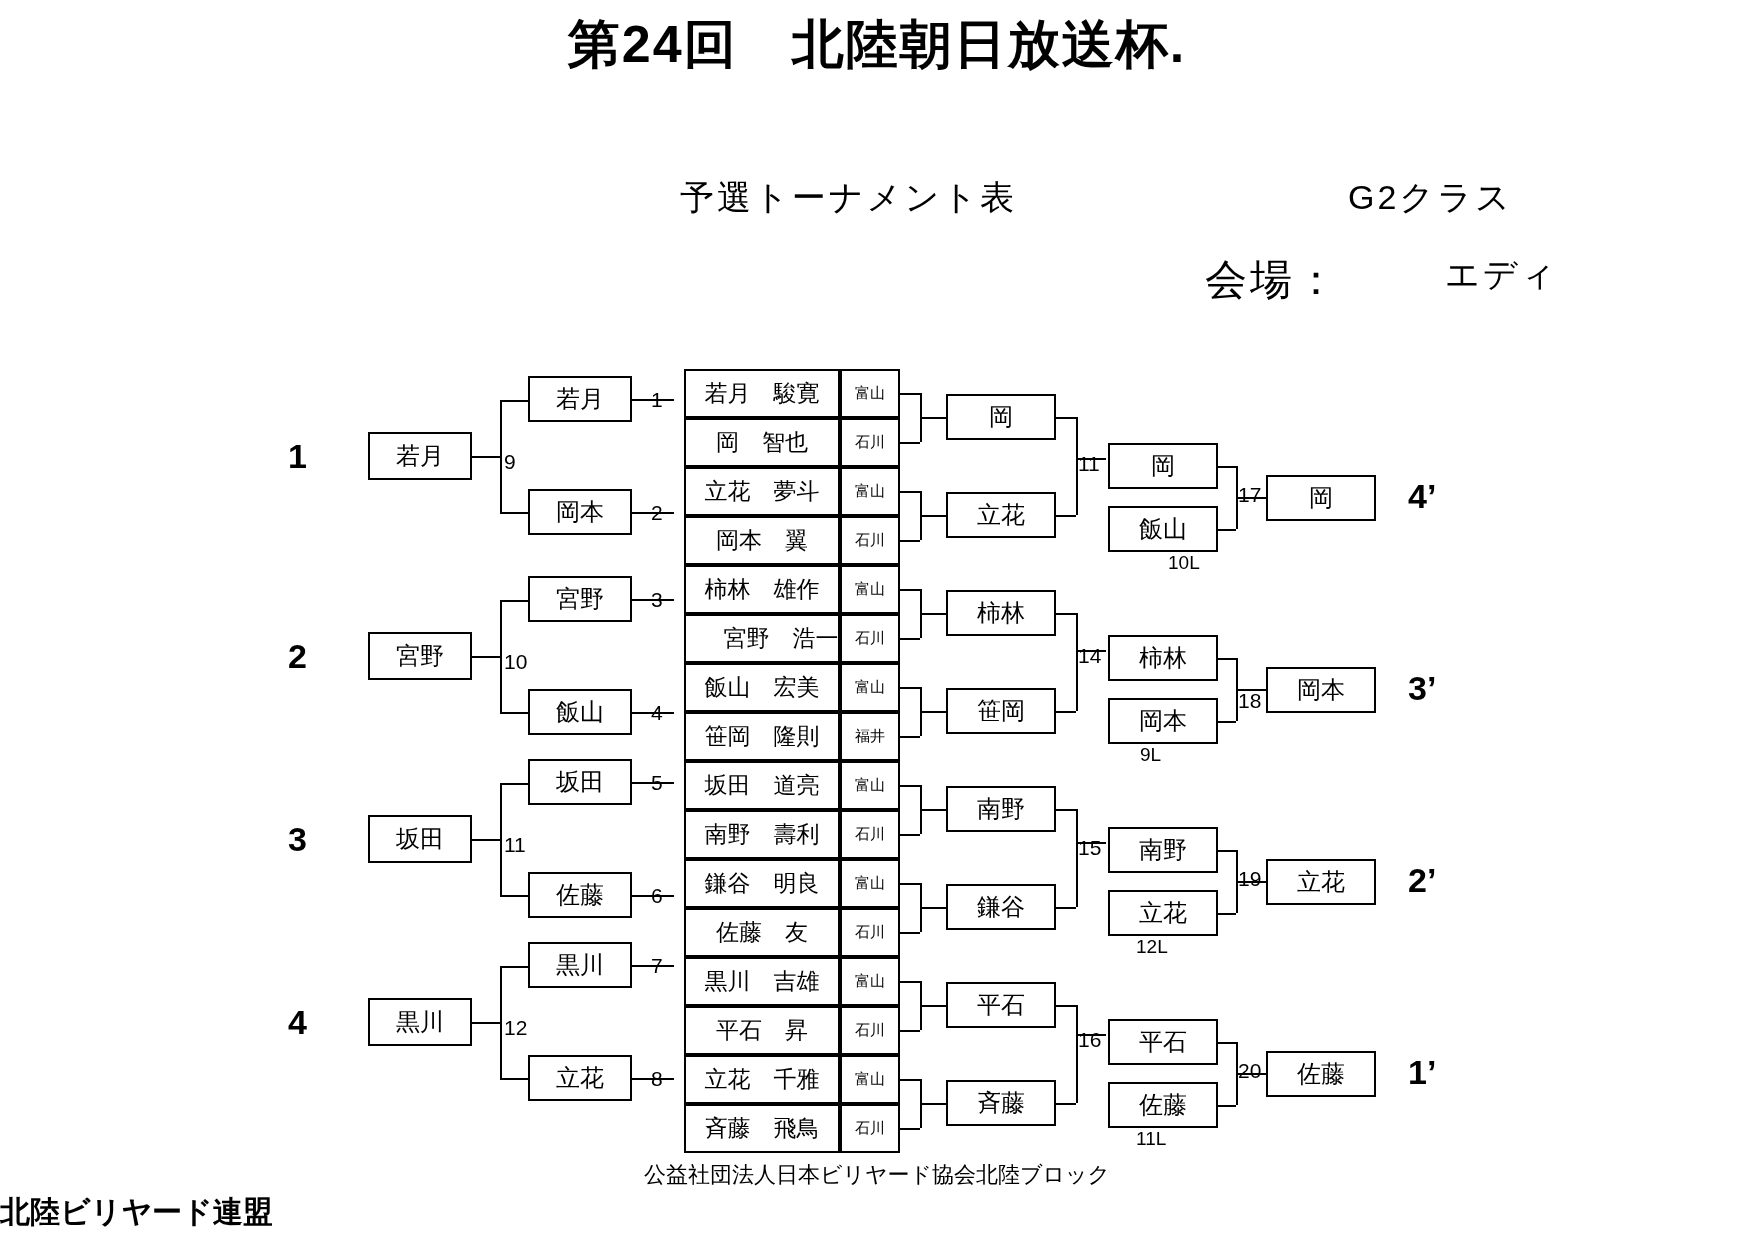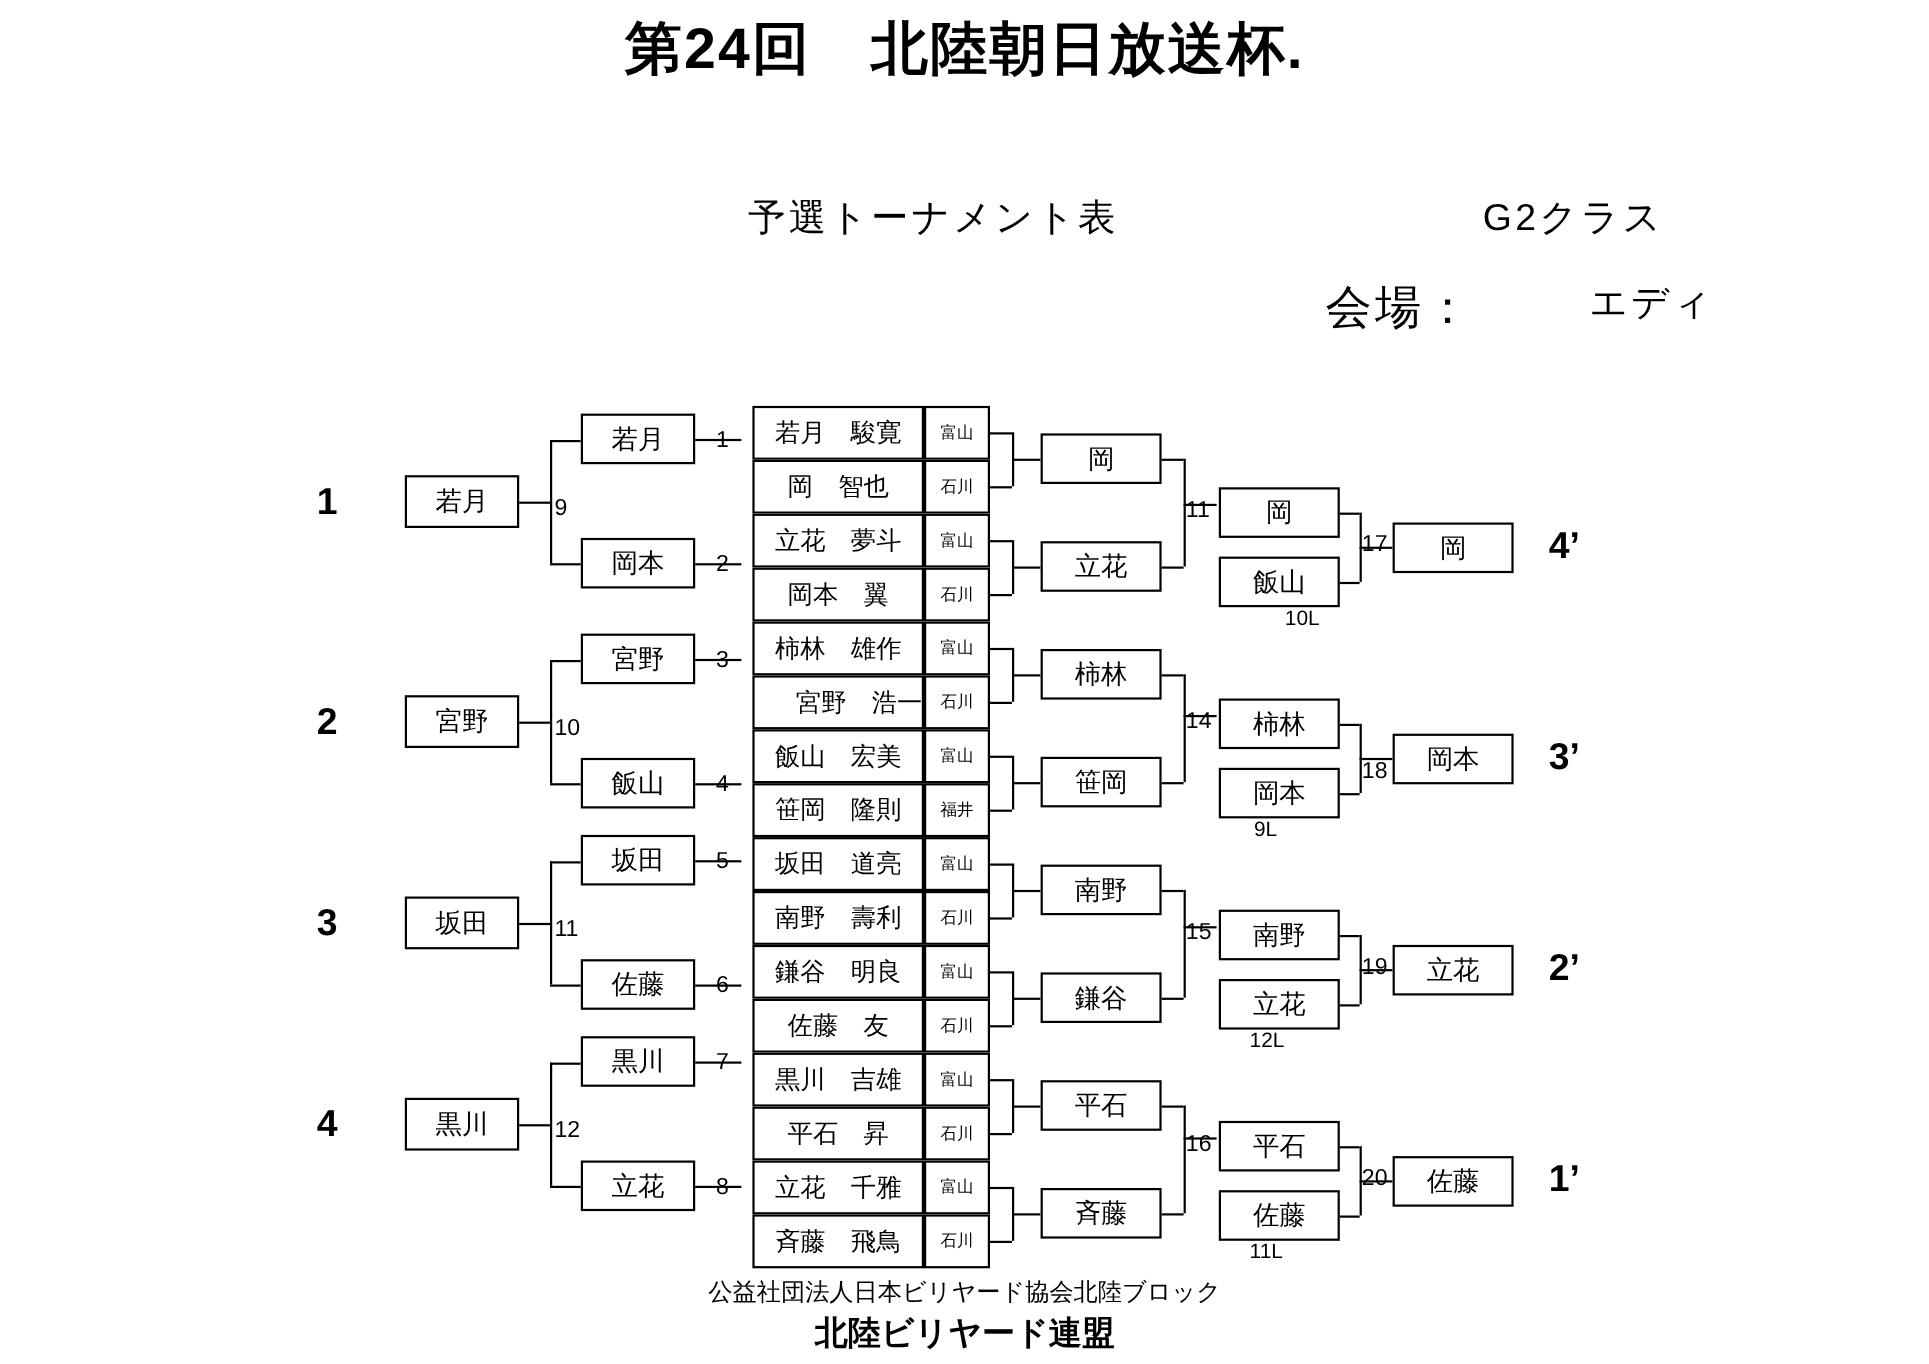--- a/index.html
+++ b/index.html
@@ -45,21 +45,20 @@
   }
   .footer1 {
     position:absolute;
     top:1160px; left:0; width:100%;
     text-align:center;
     font-size:22px;
   }
   .footer2 {
     position:absolute;
     top:1192px; left:0; width:100%;
-    text-align:center;
     font-size:30px;
     font-weight:bold;
   }
 
   
   .box {
     position:absolute;
     border:2px solid #000;
     background:#fff;
     box-sizing:border-box;

